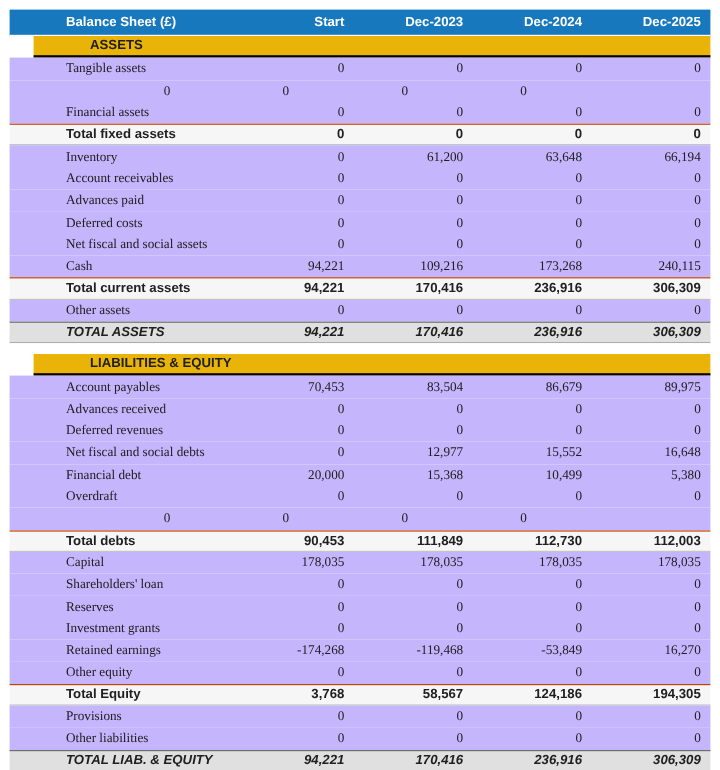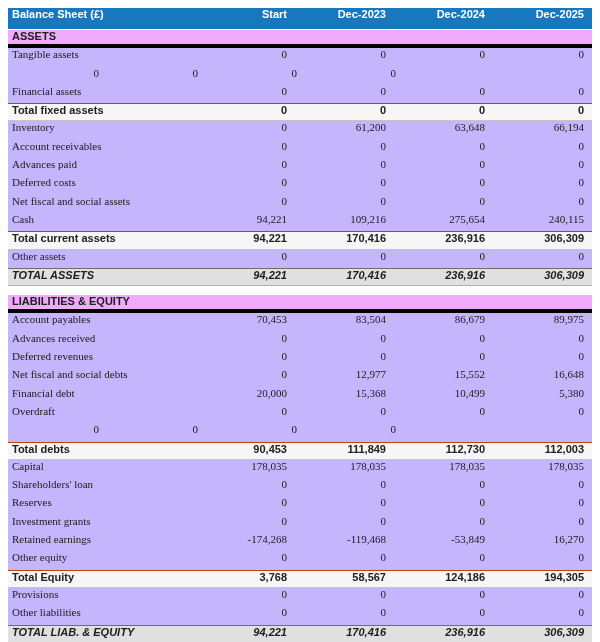--- a/index.html
+++ b/index.html
@@ -13,25 +13,26 @@
     height: 642px;
     background: #ffffff;
     box-sizing: border-box;
     padding: 8px;
   }
   .table {
     width: 584px;
   }
   .row {
     display: flex;
-    align-items: flex-start;
+    align-items: center;
     box-sizing: border-box;
     height: 18.3px;
     font-size: 11px;
     color: #202020;
+    padding-left: 43px;
   }
   .row .label {
     flex: 1 1 auto;
     padding-left: 4px;
     white-space: nowrap;
     overflow: hidden;
   }
   .row .val {
     flex: 0 0 99px;
     width: 99px;
@@ -41,23 +42,24 @@
     white-space: nowrap;
   }
   .row-header {
     height: 22px;
     background: #1878be;
     color: #ffffff;
     font-weight: bold;
     border-bottom: 1px solid #ffffff;
   }
   .row-section {
-    background: #f0abfc;
+    background: #eab308;
     font-weight: bold;
-    border-bottom: 4px solid #000000;
+    border-bottom: 2px solid #000000;
+    margin-left: 20px;
   }
   .row-item {
     background: #c4b5fd;
     font-family: Liberation Serif, serif;
   }
   .row-subtotal {
     background: #f6f6f6;
     font-weight: bold;
     border-top: 1px solid #c2410c;
     border-bottom: 1px solid #c4c4c4;
@@ -155,21 +157,21 @@
     <div class="label">Net fiscal and social assets</div>
     <div class="val">0</div>
     <div class="val">0</div>
     <div class="val">0</div>
     <div class="val">0</div>
   </div>
         <div class="row row-item">
     <div class="label">Cash</div>
     <div class="val">94,221</div>
     <div class="val">109,216</div>
-    <div class="val">275,654</div>
+    <div class="val">173,268</div>
     <div class="val">240,115</div>
   </div>
         <div class="row row-subtotal">
     <div class="label">Total current assets</div>
     <div class="val">94,221</div>
     <div class="val">170,416</div>
     <div class="val">236,916</div>
     <div class="val">306,309</div>
   </div>
         <div class="row row-item">

